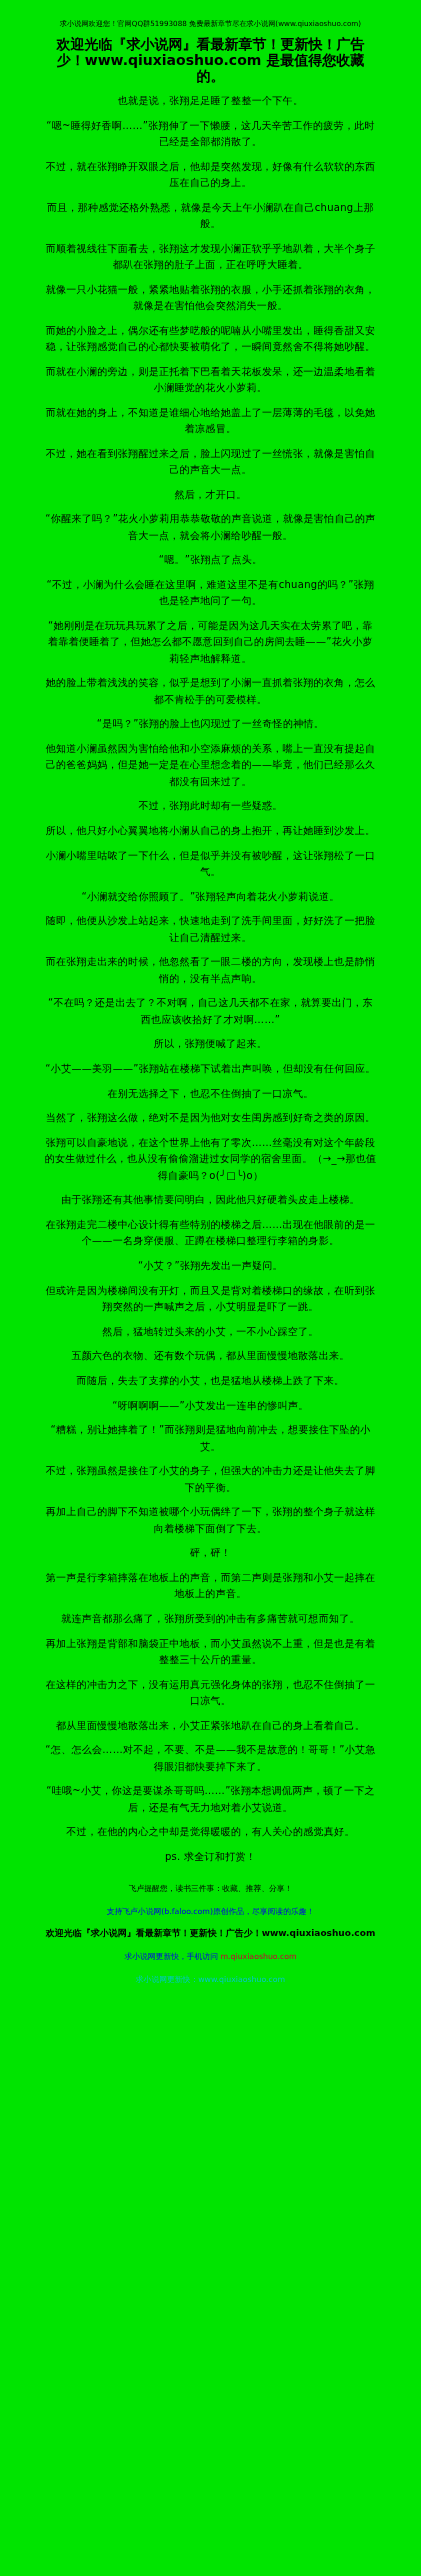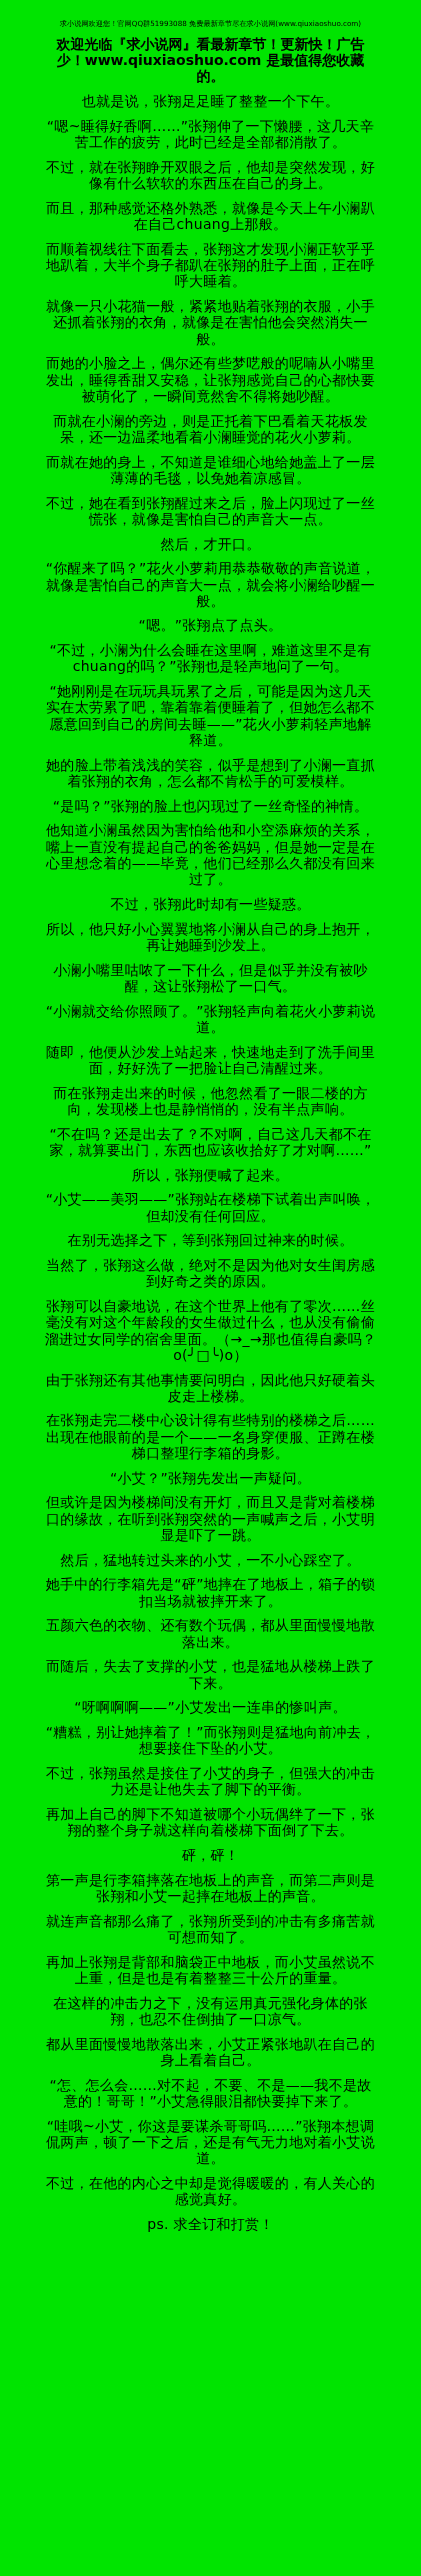--- a/index.html
+++ b/index.html
@@ -24,21 +24,21 @@
     line-height: 13.2px;
     margin: 4.8px 0 2.4px 0;
   }
   .bold-promo {
     font-size: 14px;
     font-weight: bold;
     line-height: 16.3px;
     margin: 6px 0 8.4px 0;
   }
   .para {
-    font-size: 14px;
+    font-size: 10px;
     line-height: 16.3px;
     margin: 8.4px 0;
     letter-spacing: 0.3px;
   }
   .footer {
     margin-top: 15.6px;
   }
   .footer p {
     margin: 7.2px 0;
     font-size: 7.8px;
@@ -91,42 +91,50 @@
       <p class="para">他知道小澜虽然因为害怕给他和小空添麻烦的关系，嘴上一直没有提起自己的爸爸妈妈，但是她一定是在心里想念着的——毕竟，他们已经那么久都没有回来过了。</p>
       <p class="para">不过，张翔此时却有一些疑惑。</p>
       <p class="para">所以，他只好小心翼翼地将小澜从自己的身上抱开，再让她睡到沙发上。</p>
       <p class="para">小澜小嘴里咕哝了一下什么，但是似乎并没有被吵醒，这让张翔松了一口气。</p>
       <p class="para">“小澜就交给你照顾了。”张翔轻声向着花火小萝莉说道。</p>
       <p class="para">随即，他便从沙发上站起来，快速地走到了洗手间里面，好好洗了一把脸让自己清醒过来。</p>
       <p class="para">而在张翔走出来的时候，他忽然看了一眼二楼的方向，发现楼上也是静悄悄的，没有半点声响。</p>
       <p class="para">“不在吗？还是出去了？不对啊，自己这几天都不在家，就算要出门，东西也应该收拾好了才对啊……”</p>
       <p class="para">所以，张翔便喊了起来。</p>
       <p class="para">“小艾——美羽——”张翔站在楼梯下试着出声叫唤，但却没有任何回应。</p>
-      <p class="para">在别无选择之下，等到张翔回过神来的时候。</p>
+      <p class="para">在别无选择之下，也忍不住倒抽了一口凉气。</p>
       <p class="para">当然了，张翔这么做，绝对不是因为他对女生闺房感到好奇之类的原因。</p>
       <p class="para">张翔可以自豪地说，在这个世界上他有了零次……丝毫没有对这个年龄段的女生做过什么，也从没有偷偷溜进过女同学的宿舍里面。（→_→那也值得自豪吗？o(╯□╰)o）</p>
       <p class="para">由于张翔还有其他事情要问明白，因此他只好硬着头皮走上楼梯。</p>
       <p class="para">在张翔走完二楼中心设计得有些特别的楼梯之后……出现在他眼前的是一个——一名身穿便服、正蹲在楼梯口整理行李箱的身影。</p>
       <p class="para">“小艾？”张翔先发出一声疑问。</p>
       <p class="para">但或许是因为楼梯间没有开灯，而且又是背对着楼梯口的缘故，在听到张翔突然的一声喊声之后，小艾明显是吓了一跳。</p>
       <p class="para">然后，猛地转过头来的小艾，一不小心踩空了。</p>
-      <p class="para">她手中的行李箱先是“砰”地摔在了地板上，箱子的锁扣当场就被摔开来了。</p>
       <p class="para">五颜六色的衣物、还有数个玩偶，都从里面慢慢地散落出来。</p>
       <p class="para">而随后，失去了支撑的小艾，也是猛地从楼梯上跌了下来。</p>
       <p class="para">“呀啊啊啊——”小艾发出一连串的惨叫声。</p>
       <p class="para">“糟糕，别让她摔着了！”而张翔则是猛地向前冲去，想要接住下坠的小艾。</p>
       <p class="para">不过，张翔虽然是接住了小艾的身子，但强大的冲击力还是让他失去了脚下的平衡。</p>
       <p class="para">再加上自己的脚下不知道被哪个小玩偶绊了一下，张翔的整个身子就这样向着楼梯下面倒了下去。</p>
       <p class="para">砰，砰！</p>
       <p class="para">第一声是行李箱摔落在地板上的声音，而第二声则是张翔和小艾一起摔在地板上的声音。</p>
       <p class="para">就连声音都那么痛了，张翔所受到的冲击有多痛苦就可想而知了。</p>
       <p class="para">再加上张翔是背部和脑袋正中地板，而小艾虽然说不上重，但是也是有着整整三十公斤的重量。</p>
       <p class="para">在这样的冲击力之下，没有运用真元强化身体的张翔，也忍不住倒抽了一口凉气。</p>
       <p class="para">都从里面慢慢地散落出来，小艾正紧张地趴在自己的身上看着自己。</p>
       <p class="para">“怎、怎么会……对不起，不要、不是——我不是故意的！哥哥！”小艾急得眼泪都快要掉下来了。</p>
       <p class="para">“哇哦~小艾，你这是要谋杀哥哥吗……”张翔本想调侃两声，顿了一下之后，还是有气无力地对着小艾说道。</p>
       <p class="para">不过，在他的内心之中却是觉得暖暖的，有人关心的感觉真好。</p>
       <p class="para">ps. 求全订和打赏！</p>
     </div>
 
+  <div class="footer">
+    <p>飞卢提醒您，读书三件事：收藏、推荐、分享！</p>
+    <p class="link-blue">支持飞卢小说网(b.faloo.com)原创作品，尽享阅读的乐趣！</p>
+    <p class="bold-promo">欢迎光临『求小说网』看最新章节！更新快！广告少！www.qiuxiaoshuo.com</p>
+    <p>
+      <span class="link-blue">求小说网更新快，手机访问 </span><span class="link-red">m.qiuxiaoshuo.com</span>
+    </p>
+    <p class="link-cyan">求小说网更新快：www.qiuxiaoshuo.com</p>
+  </div>
 
 </div>
 
 
 </body></html>

